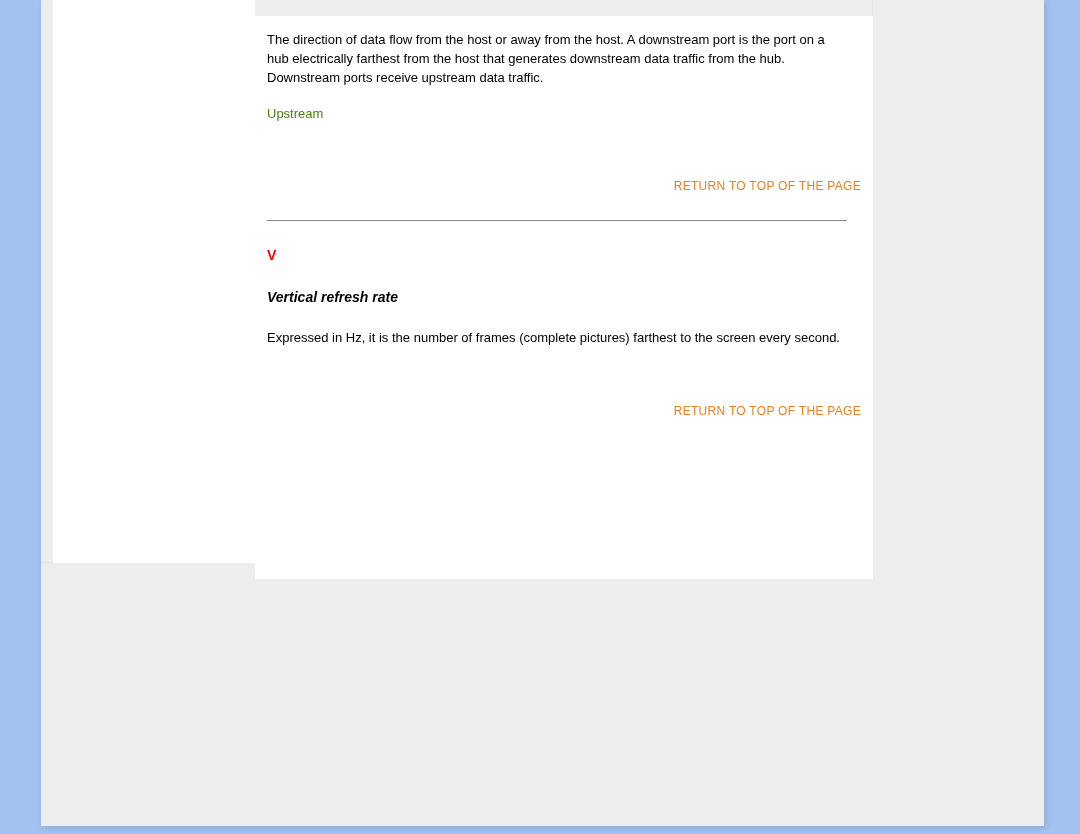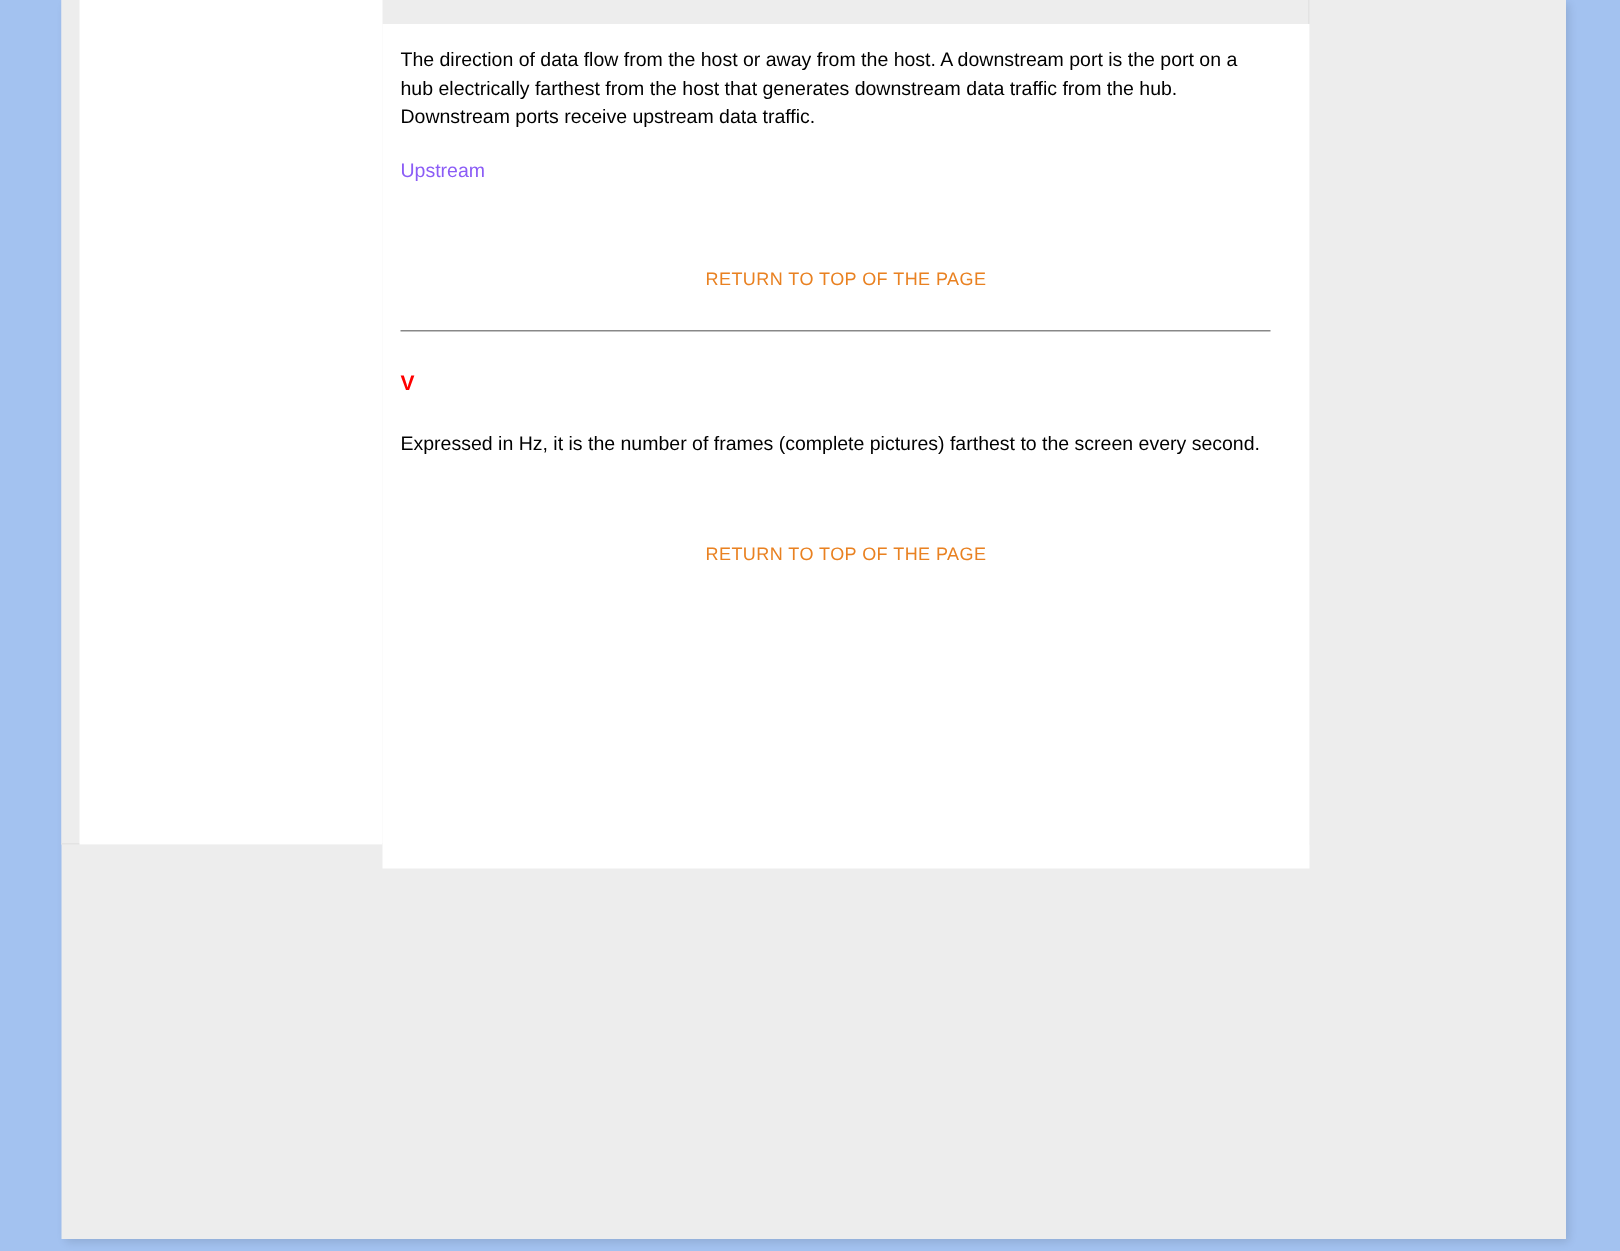--- a/index.html
+++ b/index.html
@@ -49,30 +49,30 @@
     height: 563px;
     background: #ffffff;
     padding: 15px 12px 0 12px;
     margin-top: 16px;
   }
   .para {
     margin-bottom: 17px;
     max-width: 580px;
   }
   .term-blue {
-    color: #8b5cf6;
+    color: #4d7c0f;
     font-size: 13px;
     margin-bottom: 17px;
     display: block;
   }
   .return-link {
     color: #e98121;
     font-size: 12px;
     letter-spacing: 0.3px;
-    text-align: center;
+    text-align: right;
     display: block;
     margin-top: 55px;
     margin-bottom: 24px;
   }
   .hr {
     border: none;
     border-top: 1px solid #888;
     margin: 8px 0 24px 0;
     width: 580px;
   }
@@ -103,20 +103,21 @@
 
       <span class="term-blue">Upstream</span>
 
 
       <a class="return-link">RETURN TO TOP OF THE PAGE</a>
 
       <hr class="hr">
 
       <div class="section-letter">V</div>
 
+      <div class="term-heading">Vertical refresh rate</div>
 
       <p class="para">Expressed in Hz, it is the number of frames (complete pictures) farthest to the screen every second.</p>
 
       <a class="return-link">RETURN TO TOP OF THE PAGE</a>
 
     </div>
   </div>
 </div>
 
 </body></html>

